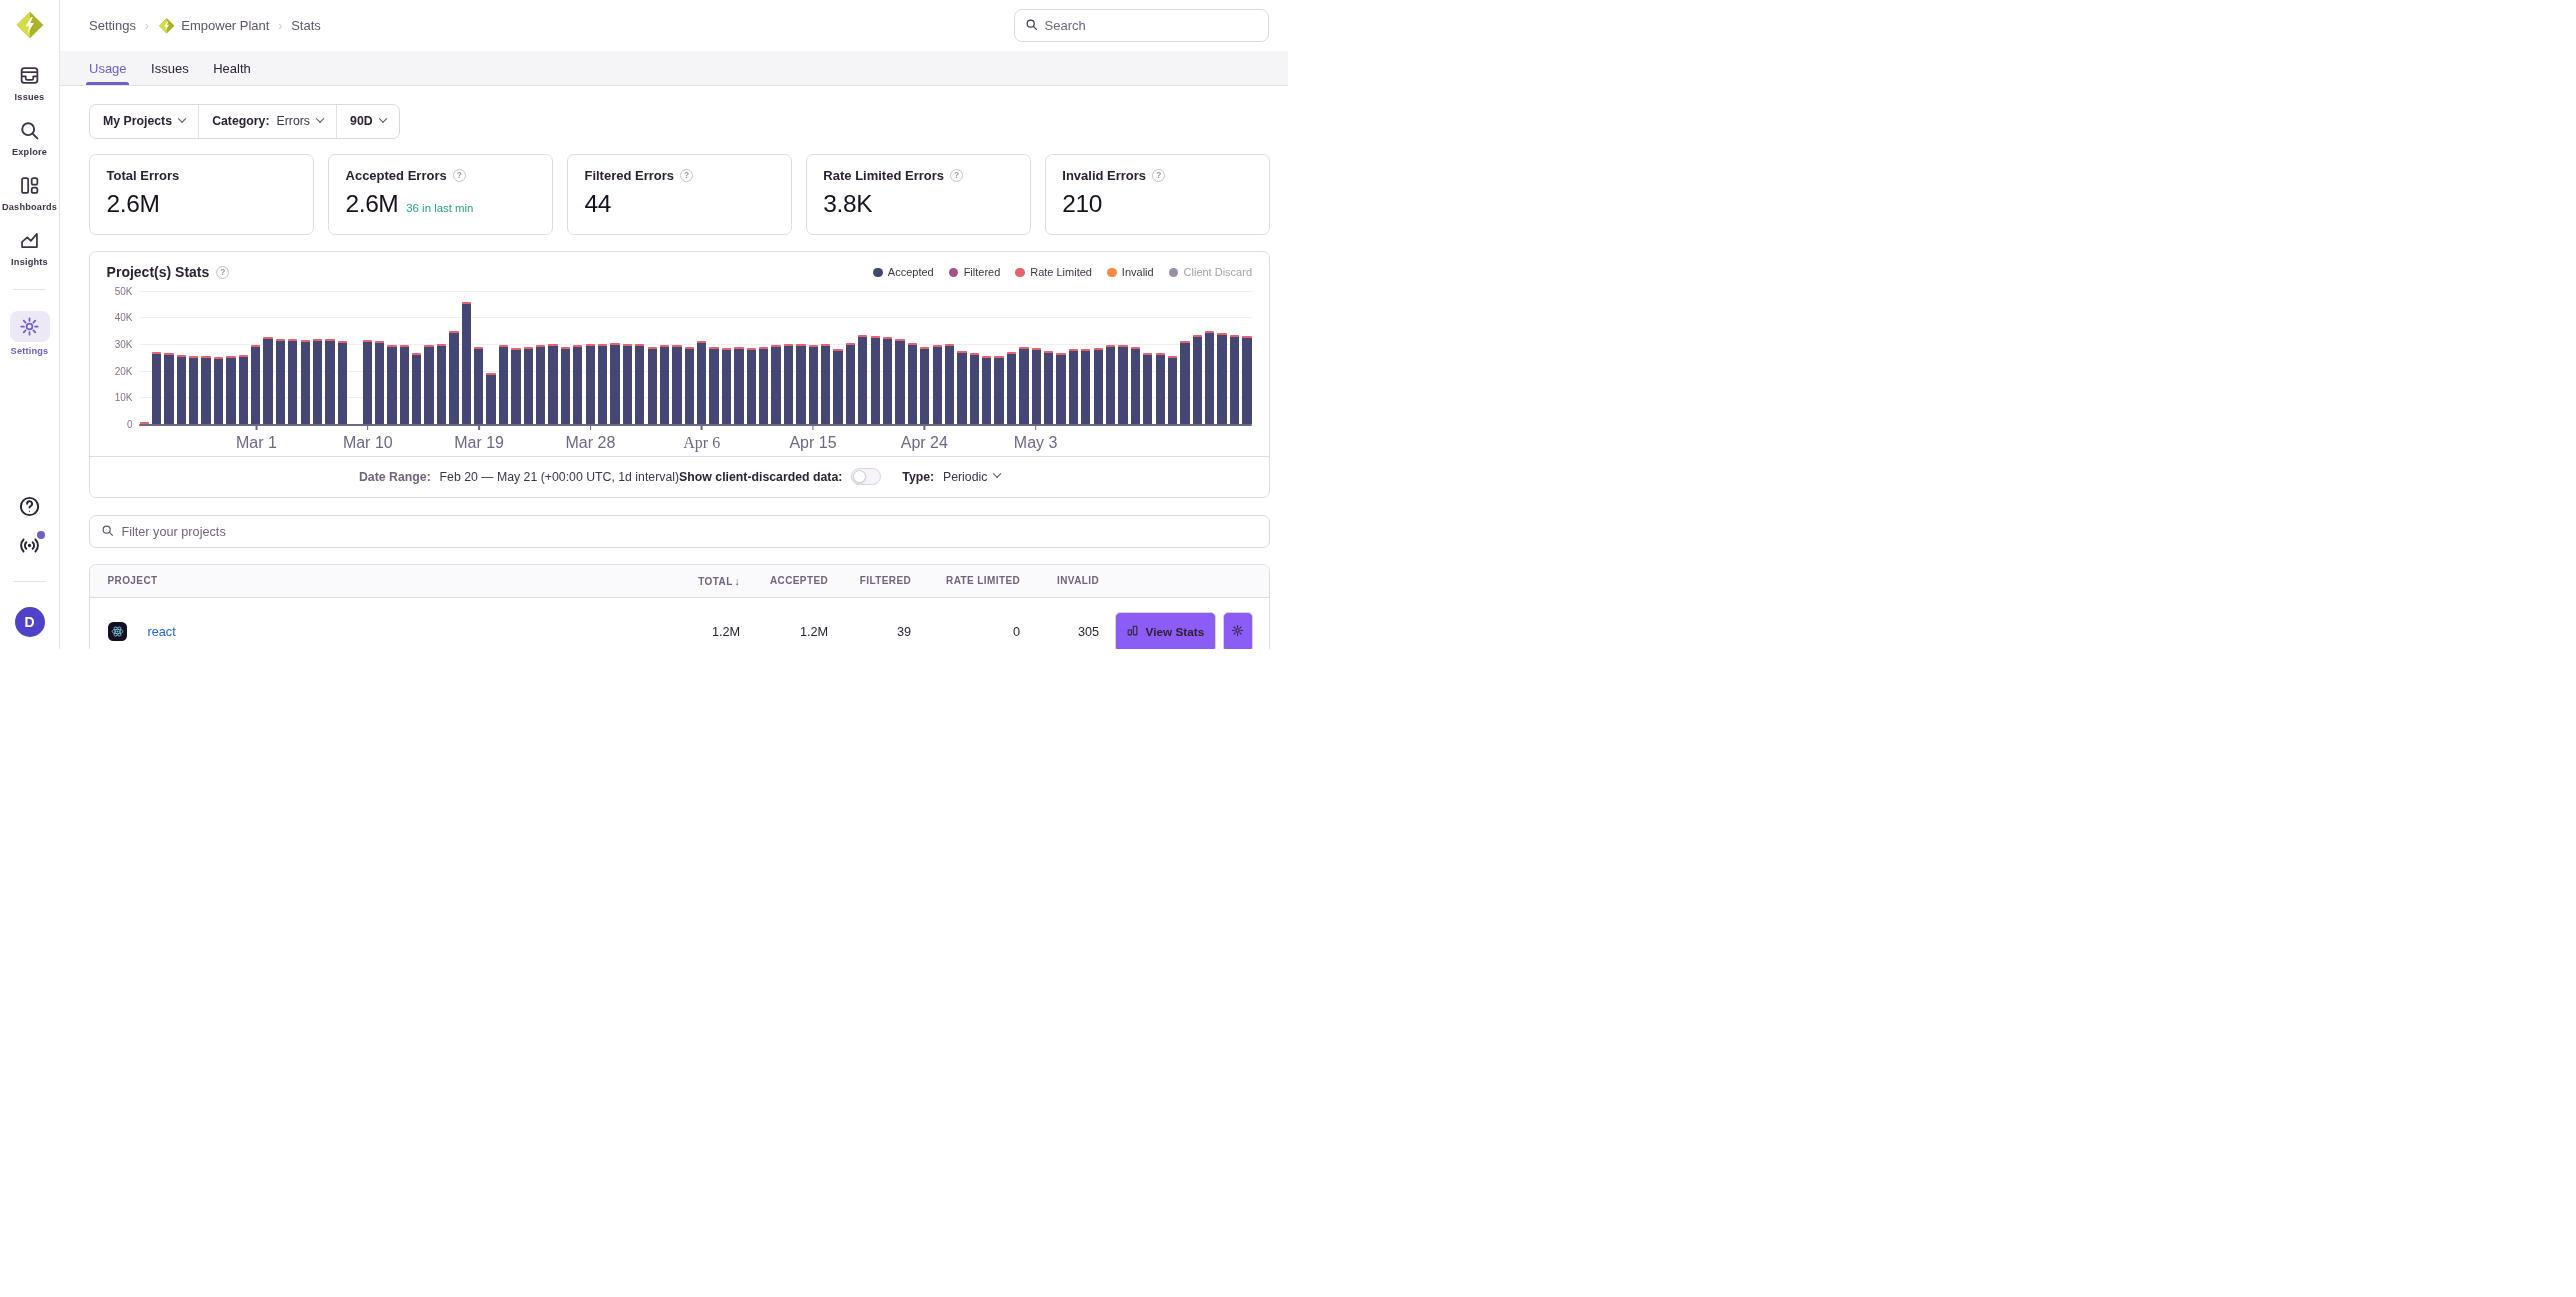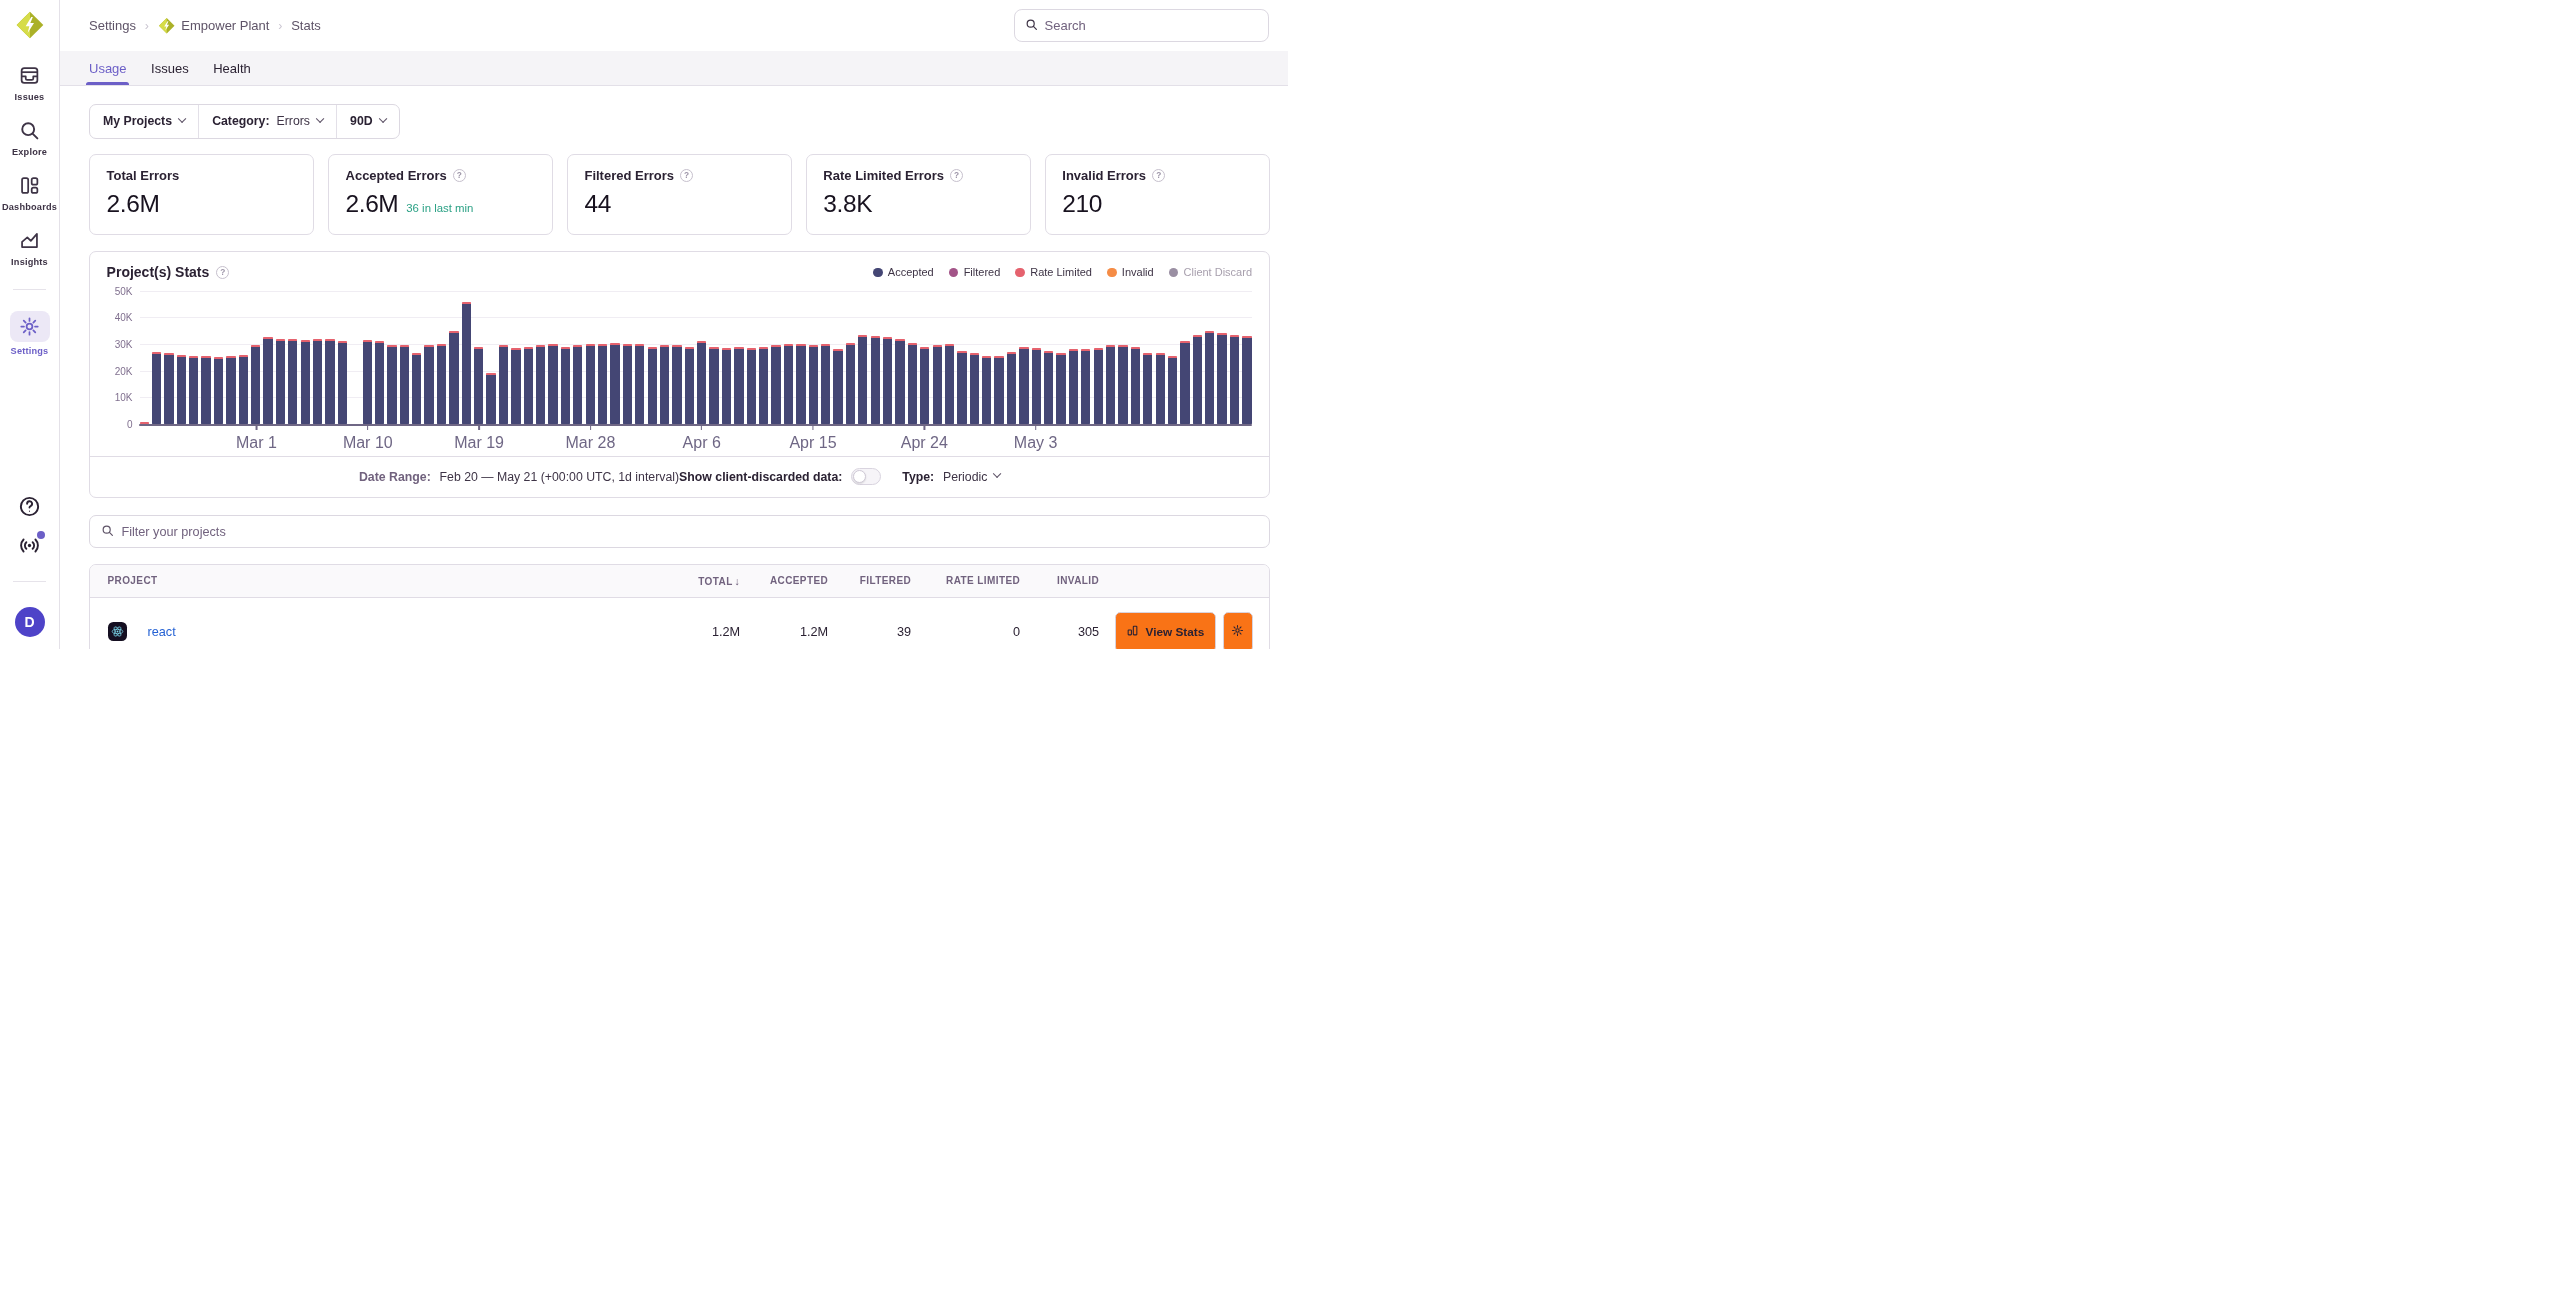--- a/index.html
+++ b/index.html
@@ -113,21 +113,21 @@
   .th { text-align:right; padding-right:3.5px; cursor:pointer; }
   .th.first { text-align:left; padding-left:17.5px; }
   .th .sort-arrow { font-size:10.5px; margin-left:1.8px; color:#71627e; }
   .tbody-row { height:68px; }
   .td { text-align:right; padding-right:3.5px; font-size:12.7px; color:#2b2233; }
   .td.first { text-align:left; padding-left:17.5px; display:flex; align-items:center; gap:21px; }
   .proj-ic { width:19px; height:19px; border-radius:5.3px; background:#150f21; display:flex; align-items:center; justify-content:center; }
   .proj-ic svg { width:15px; height:15px; }
   .proj-link { color:#2562d4; font-size:12.7px; cursor:pointer; }
   .td.actions { display:flex; justify-content:flex-end; gap:7px; padding-right:15.8px; }
-  .btn { display:inline-flex; align-items:center; gap:6.1px; height:40px; padding:0 10.5px; border:0.9px solid #d8d3de; border-radius:5.3px; background:#f97316; font-size:11.8px; font-weight:700; color:#2b2233; cursor:pointer; font-family:"Liberation Sans",sans-serif; }
+  .btn { display:inline-flex; align-items:center; gap:6.1px; height:40px; padding:0 10.5px; border:0.9px solid #d8d3de; border-radius:5.3px; background:#8b5cf6; font-size:11.8px; font-weight:700; color:#2b2233; cursor:pointer; font-family:"Liberation Sans",sans-serif; }
   .btn svg { width:13px; height:13px; }
   .btn.icon-only { width:30px; padding:0; justify-content:center; }
 </style>
 </head>
 <body>
 
 <div class="app">
 
   <aside class="sidebar">
     <svg class="logo" viewBox="0 0 36 36">
@@ -470,21 +470,21 @@
               <div class="ticklabel">Mar 10</div>
             </div>
             <div class="x-tick" style="left: 30.5556%;">
               <div class="tickmark"></div>
               <div class="ticklabel">Mar 19</div>
             </div>
             <div class="x-tick" style="left: 40.5556%;">
               <div class="tickmark"></div>
               <div class="ticklabel">Mar 28</div>
             </div>
-            <div class="x-tick" style="left: 50.5556%;">
+            <div class="x-tick" style="left: 50.5556%; font-family: Liberation Serif, serif;">
               <div class="tickmark"></div>
               <div class="ticklabel">Apr 6</div>
             </div>
             <div class="x-tick" style="left: 60.5556%;">
               <div class="tickmark"></div>
               <div class="ticklabel">Apr 15</div>
             </div>
             <div class="x-tick" style="left: 70.5556%;">
               <div class="tickmark"></div>
               <div class="ticklabel">Apr 24</div>

